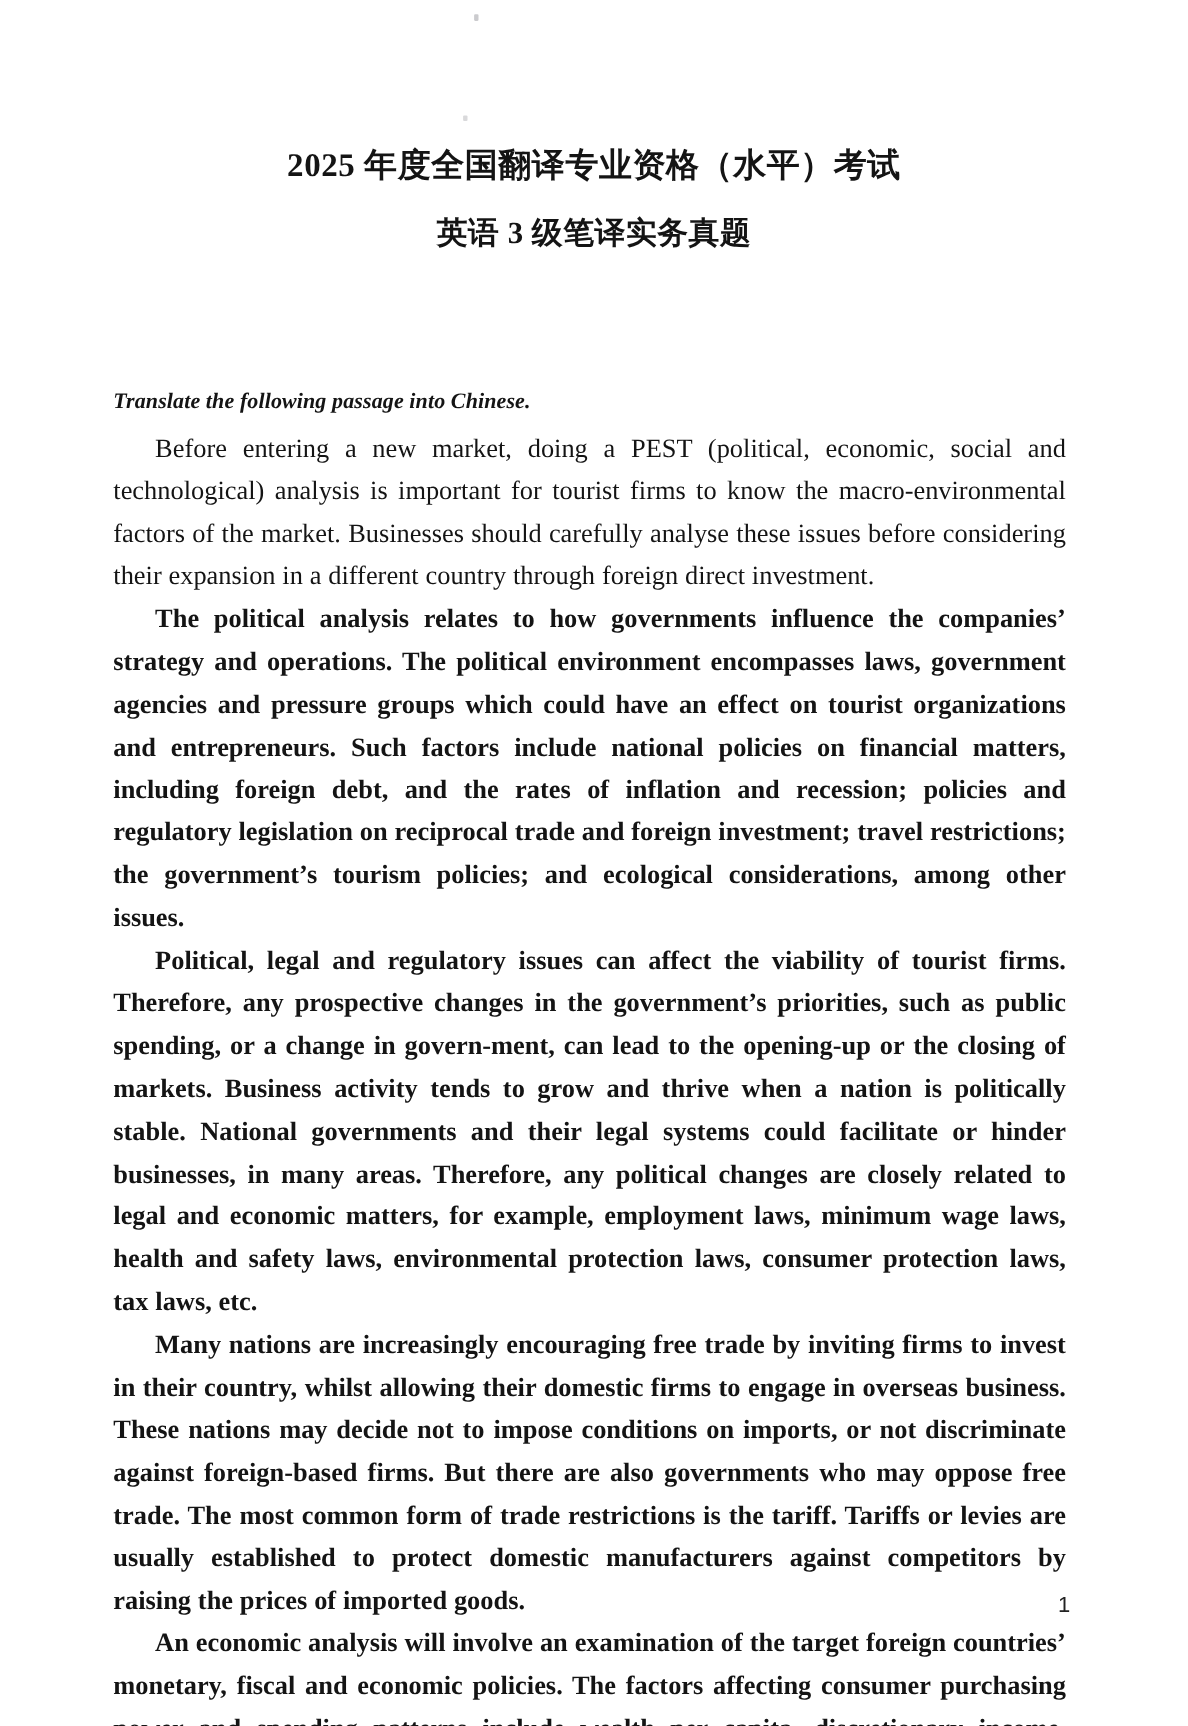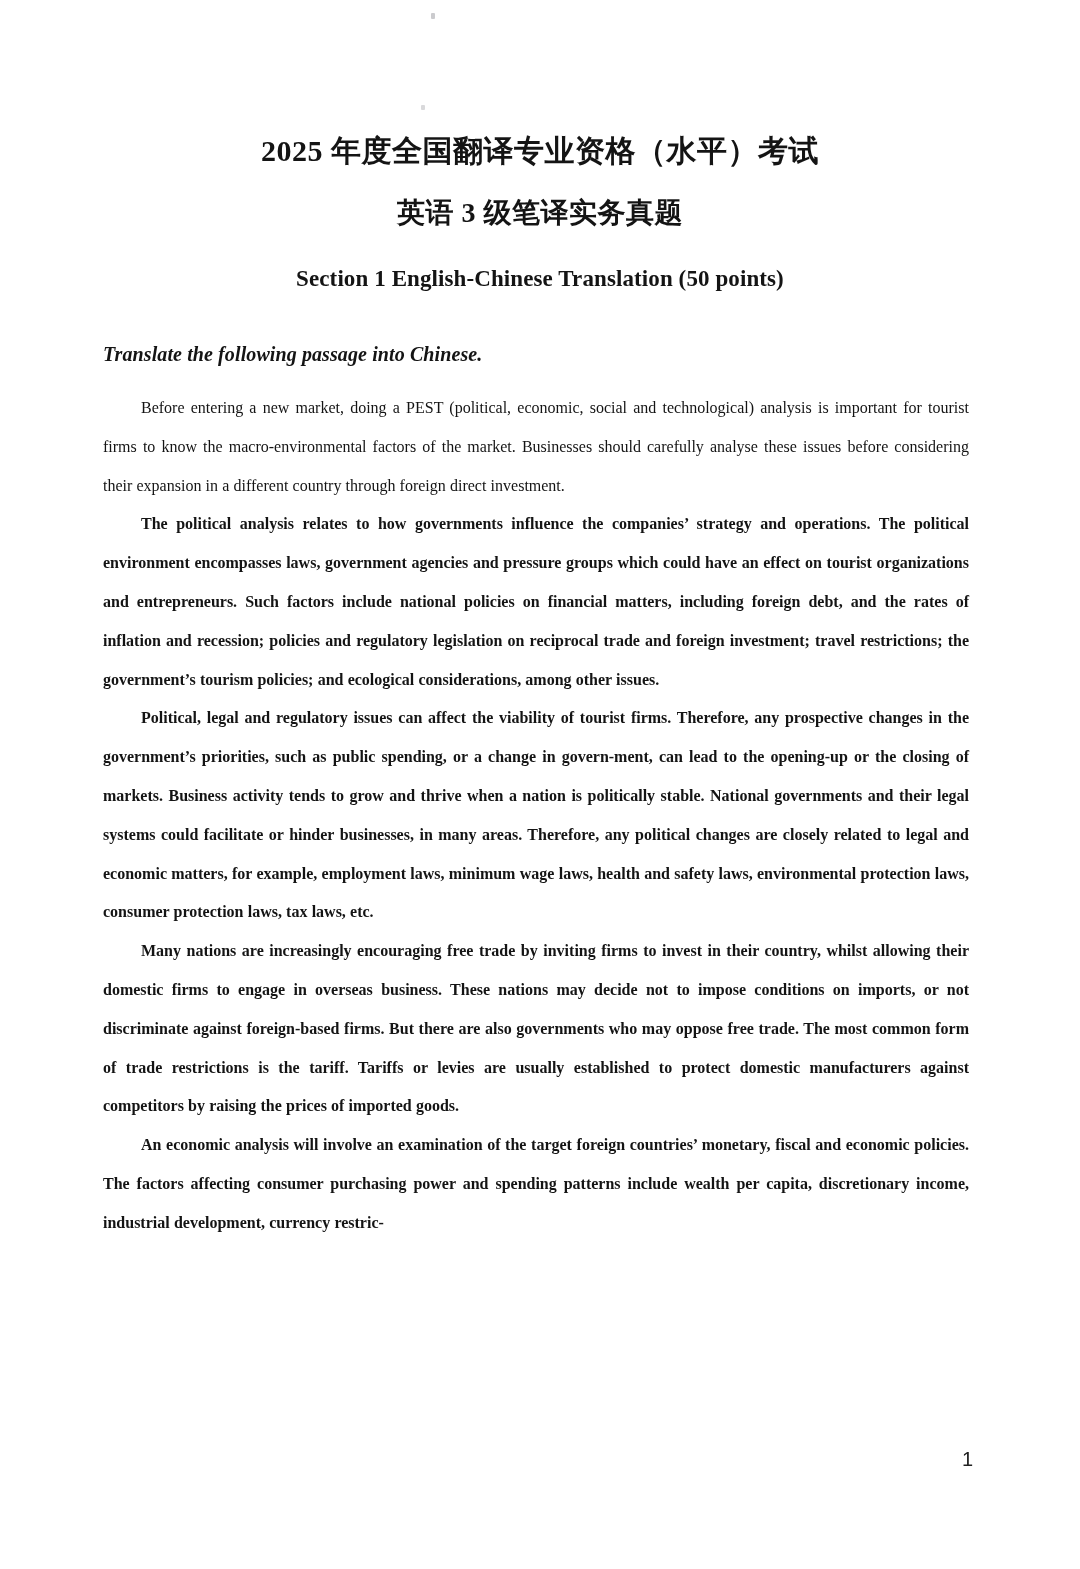--- a/index.html
+++ b/index.html
@@ -67,38 +67,38 @@
     letter-spacing: 0.1px;
     line-height: 1.3;
     margin: 32px 0 0 0;
     white-space: nowrap;
   }
 
   
   .instruction {
     position: absolute;
     left: 103px;
-    top: 343px;
+    top: 354px;
     font-size: 20px;
     font-weight: bold;
     font-style: italic;
     letter-spacing: 0.1px;
     white-space: nowrap;
   }
 
   
   .body-text {
     position: absolute;
     left: 103px;
     top: 389px;
     width: 866px;
   }
   .para {
     margin: 0;
-    font-size: 16px;
+    font-size: 24px;
     line-height: 38.8px;
     text-align: justify;
     text-justify: inter-word;
     text-indent: 38px;
     hyphens: none;
     word-spacing: 0.2px;
   }
   
   .para + .para { margin-top: 0; font-weight: bold; }
 
@@ -119,21 +119,20 @@
 <body>
 
 <div class="page">
 
   <span class="speck speck-top"></span>
   <span class="speck speck-second"></span>
 
   <div class="title-block">
     <h1 class="title-main">2025 年度全国翻译专业资格（水平）考试</h1>
     <h2 class="title-sub">英语 3 级笔译实务真题</h2>
-    <h3 class="section-heading">Section 1  English-Chinese Translation (50 points)</h3>
   </div>
 
   <div class="instruction">Translate the following passage into Chinese.</div>
 
   <div class="body-text">
     <p class="para">Before entering a new market, doing a PEST (political, economic, social and technological) analysis is important for tourist firms to know the macro-environmental factors of the market. Businesses should carefully analyse these issues before considering their expansion in a different country through foreign direct investment.</p>
     <p class="para">The political analysis relates to how governments influence the companies’ strategy and operations. The political environment encompasses laws, government agencies and pressure groups which could have an effect on tourist organizations and entrepreneurs. Such factors include national policies on financial matters, including foreign debt, and the rates of inflation and recession; policies and regulatory legislation on reciprocal trade and foreign investment; travel restrictions; the government’s tourism policies; and ecological considerations, among other issues.</p>
     <p class="para">Political, legal and regulatory issues can affect the viability of tourist firms. Therefore, any prospective changes in the government’s priorities, such as public spending, or a change in govern-ment, can lead to the opening-up or the closing of markets. Business activity tends to grow and thrive when a nation is politically stable. National governments and their legal systems could facilitate or hinder businesses, in many areas. Therefore, any political changes are closely related to legal and economic matters, for example, employment laws, minimum wage laws, health and safety laws, environmental protection laws, consumer protection laws, tax laws, etc.</p>
     <p class="para">Many nations are increasingly encouraging free trade by inviting firms to invest in their country, whilst allowing their domestic firms to engage in overseas business. These nations may decide not to impose conditions on imports, or not discriminate against foreign-based firms. But there are also governments who may oppose free trade. The most common form of trade restrictions is the tariff. Tariffs or levies are usually established to protect domestic manufacturers against competitors by raising the prices of imported goods.</p>
     <p class="para">An economic analysis will involve an examination of the target foreign countries’ monetary, fiscal and economic policies. The factors affecting consumer purchasing power and spending patterns include wealth per capita, discretionary income, industrial development, currency restric-</p>

